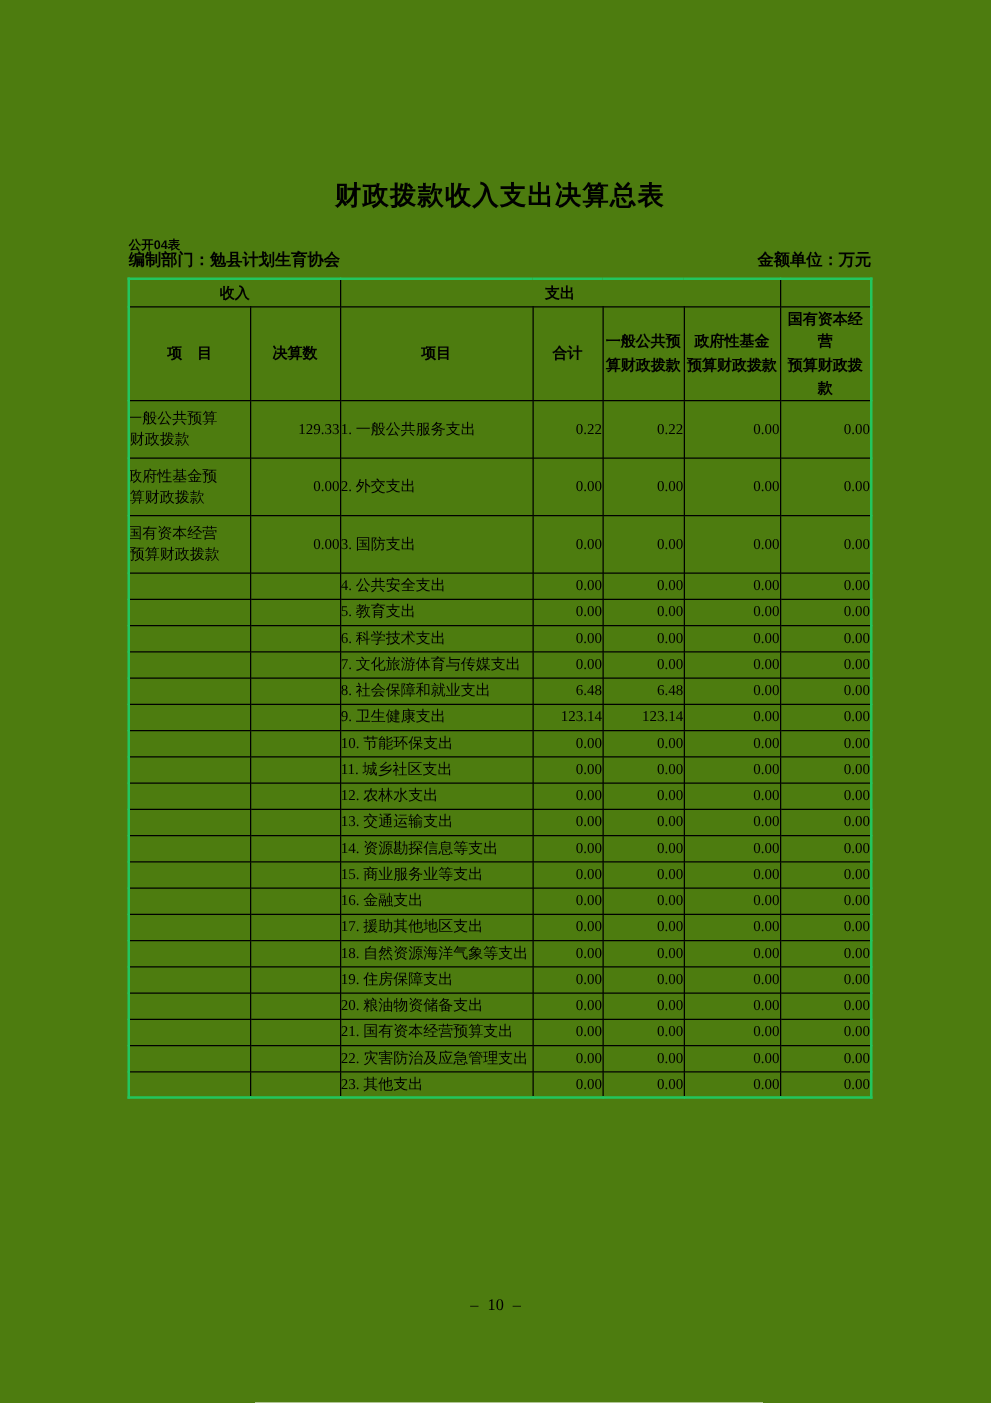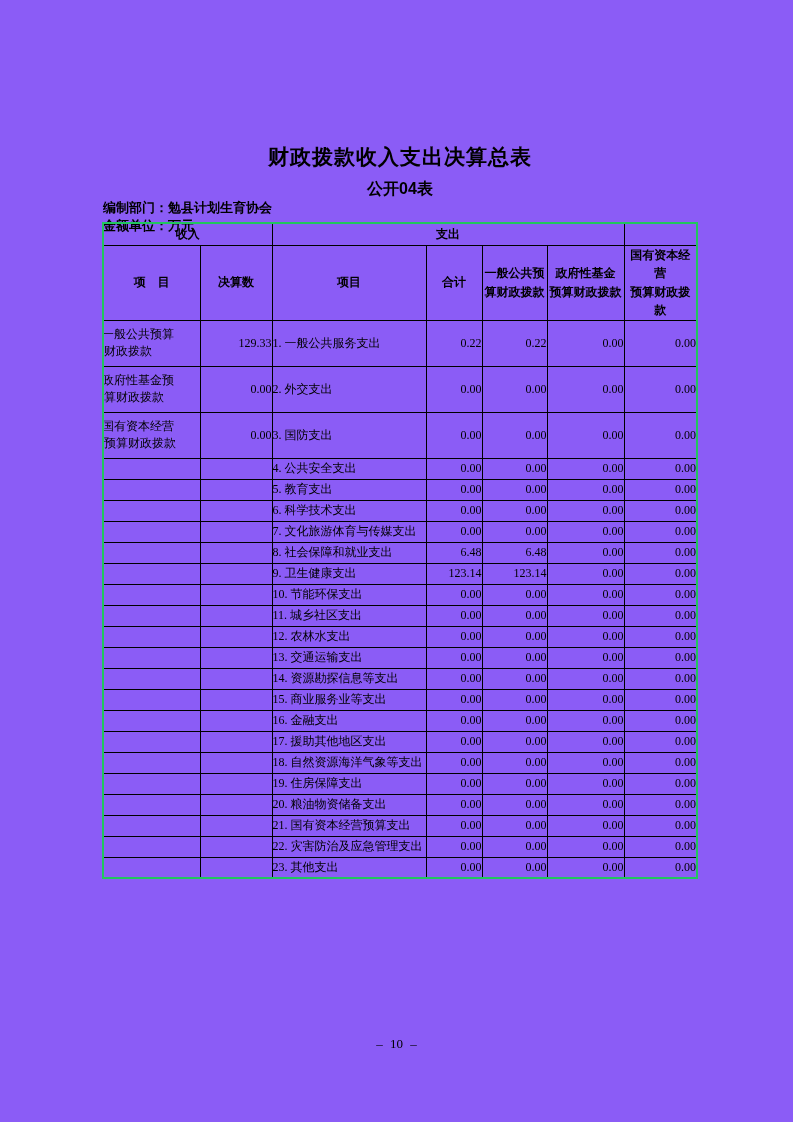--- a/index.html
+++ b/index.html
@@ -1,57 +1,56 @@
 <!DOCTYPE html>
 <html><head>
 <meta charset="utf-8">
 <style>
   html, body { margin: 0; padding: 0; background: #ffffff; }
   .page {
     position: relative;
     width: 793px;
     height: 1122px;
-    background: #8b5cf6;
+    background: #4d7c0f;
     color: #000000;
     font-family: "Liberation Serif", serif;
     overflow: hidden;
   }
   .doc-title {
     position: absolute;
     top: 145px;
     left: 0;
     width: 800px;
     text-align: center;
     font-family: "Liberation Sans", sans-serif;
     font-weight: bold;
     font-size: 21px;
     letter-spacing: 1px;
     line-height: 1.1;
   }
   .table-code {
     position: absolute;
-    top: 179px;
+    top: 189px;
     left: 103px;
     width: 594px;
-    text-align: center;
+    text-align: left;
     font-family: "Liberation Sans", sans-serif;
     font-weight: bold;
-    font-size: 16px;
+    font-size: 10px;
   }
   .meta-row {
     position: absolute;
     top: 199px;
     left: 103px;
     width: 594px;
     display: flex;
     justify-content: space-between;
     font-family: "Liberation Sans", sans-serif;
     font-weight: bold;
     font-size: 13px;
-    flex-direction: column;
   }
   table.fiscal {
     position: absolute;
     left: 102px;
     top: 222px;
     border-collapse: collapse;
     table-layout: fixed;
     border: 2px solid #22c55e;
   }
   table.fiscal th, table.fiscal td {

